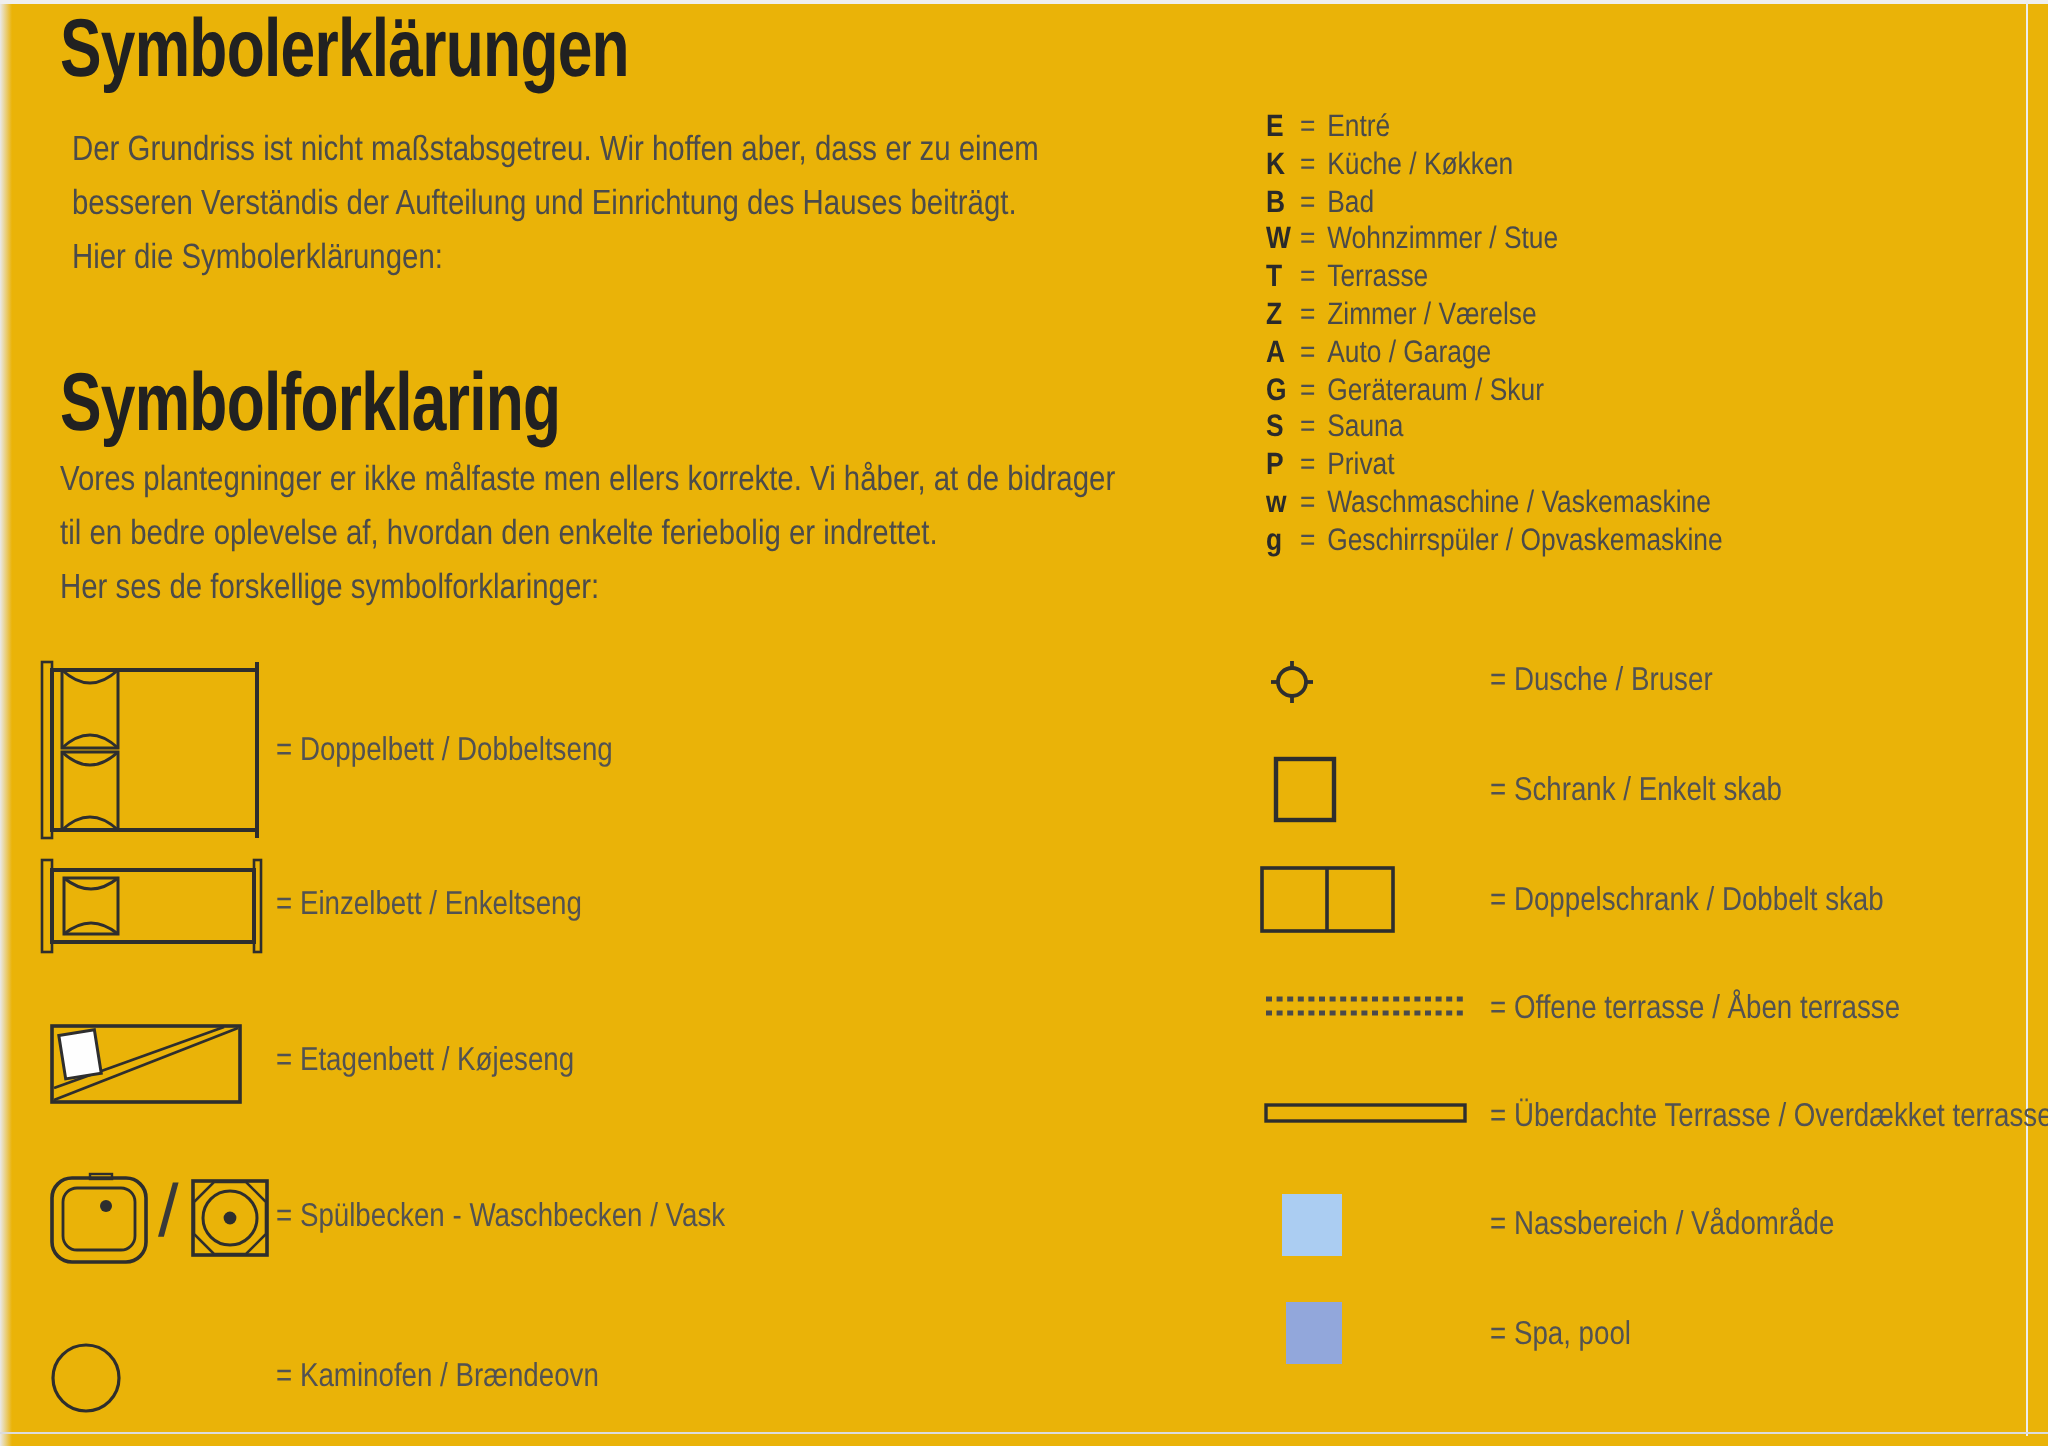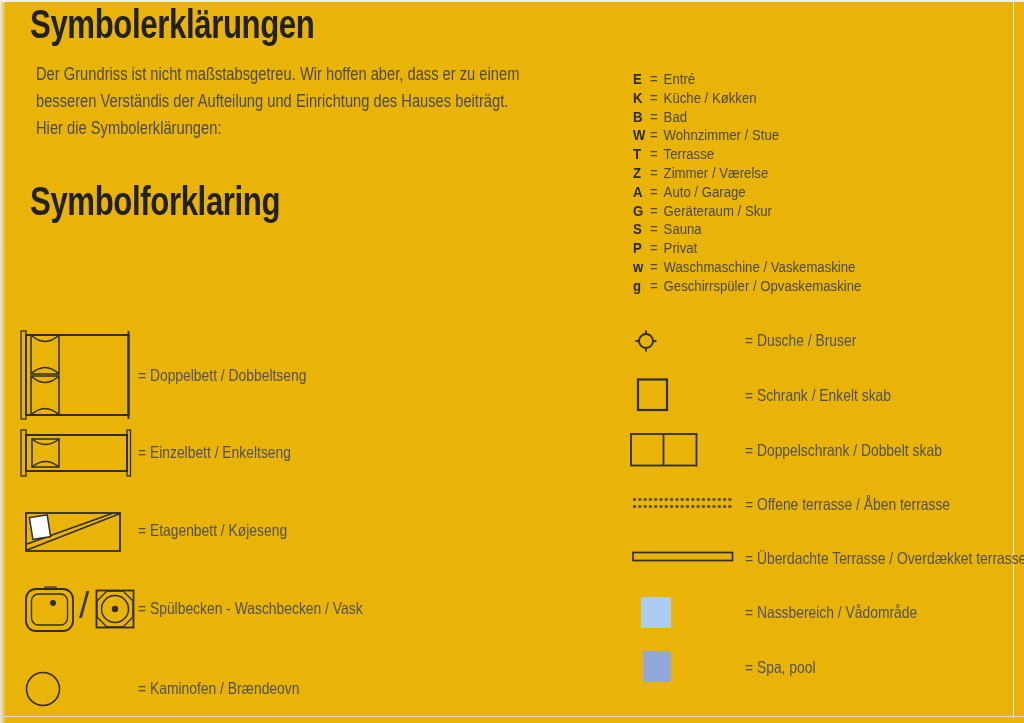--- a/index.html
+++ b/index.html
@@ -14,21 +14,21 @@
 
   .h-big {
     font-size:41px; line-height:48px; font-weight:700; color:#212121;
     letter-spacing:-0.5px;
     transform:scaleX(0.76); transform-origin:0 0; white-space:nowrap;
   }
   .para { font-size:17.5px; line-height:27px; color:#4b4b4b; }
   .para .line { display:block; transform:scaleX(0.84); transform-origin:0 0; white-space:nowrap; }
 
   
-  .abbr-list { left:633px; top:70px; width:380px; }
+  .abbr-list { left:633px; top:55px; width:380px; }
   .abbr-row { height:18.8px; line-height:18.8px; font-size:15.5px; }
   .abbr-row .inner { display:inline-block; transform:scaleX(0.85); transform-origin:0 50%; white-space:nowrap; }
   .abbr-letter { display:inline-block; width:20px; font-weight:700; color:#2a2a2a; }
   .abbr-eq { display:inline-block; width:16px; color:#4f4f4f; }
   .abbr-label { color:#4a4a4a; }
 
   
   .leg-label {
     position:absolute; font-size:16.5px; line-height:18px; color:#525252;
     transform:scaleX(0.84); transform-origin:0 0; white-space:nowrap;
@@ -60,20 +60,25 @@
     <div class="h-big">Symbolerklärungen</div>
   </div>
   <div class="abs para" style="left:36px; top:61px;">
     <span class="line">Der Grundriss ist nicht maßstabsgetreu. Wir hoffen aber, dass er zu einem</span>
     <span class="line">besseren Verständis der Aufteilung und Einrichtung des Hauses beiträgt.</span>
     <span class="line">Hier die Symbolerklärungen:</span>
   </div>
 
   <div class="abs" style="left:30px; top:177px;">
     <div class="h-big">Symbolforklaring</div>
+  </div>
+  <div class="abs para" style="left:30px; top:226px;">
+    <span class="line">Vores plantegninger er ikke målfaste men ellers korrekte. Vi håber, at de bidrager</span>
+    <span class="line">til en bedre oplevelse af, hvordan den enkelte feriebolig er indrettet.</span>
+    <span class="line">Her ses de forskellige symbolforklaringer:</span>
   </div>
 
   <div class="abs abbr-list">
     <div class="abbr-row"><span class="inner"><span class="abbr-letter">E</span><span class="abbr-eq">=</span><span class="abbr-label">Entré</span></span></div>
     <div class="abbr-row"><span class="inner"><span class="abbr-letter">K</span><span class="abbr-eq">=</span><span class="abbr-label">Küche / Køkken</span></span></div>
     <div class="abbr-row"><span class="inner"><span class="abbr-letter">B</span><span class="abbr-eq">=</span><span class="abbr-label">Bad</span></span></div>
     <div class="abbr-row"><span class="inner"><span class="abbr-letter">W</span><span class="abbr-eq">=</span><span class="abbr-label">Wohnzimmer / Stue</span></span></div>
     <div class="abbr-row"><span class="inner"><span class="abbr-letter">T</span><span class="abbr-eq">=</span><span class="abbr-label">Terrasse</span></span></div>
     <div class="abbr-row"><span class="inner"><span class="abbr-letter">Z</span><span class="abbr-eq">=</span><span class="abbr-label">Zimmer / Værelse</span></span></div>
     <div class="abbr-row"><span class="inner"><span class="abbr-letter">A</span><span class="abbr-eq">=</span><span class="abbr-label">Auto / Garage</span></span></div>

